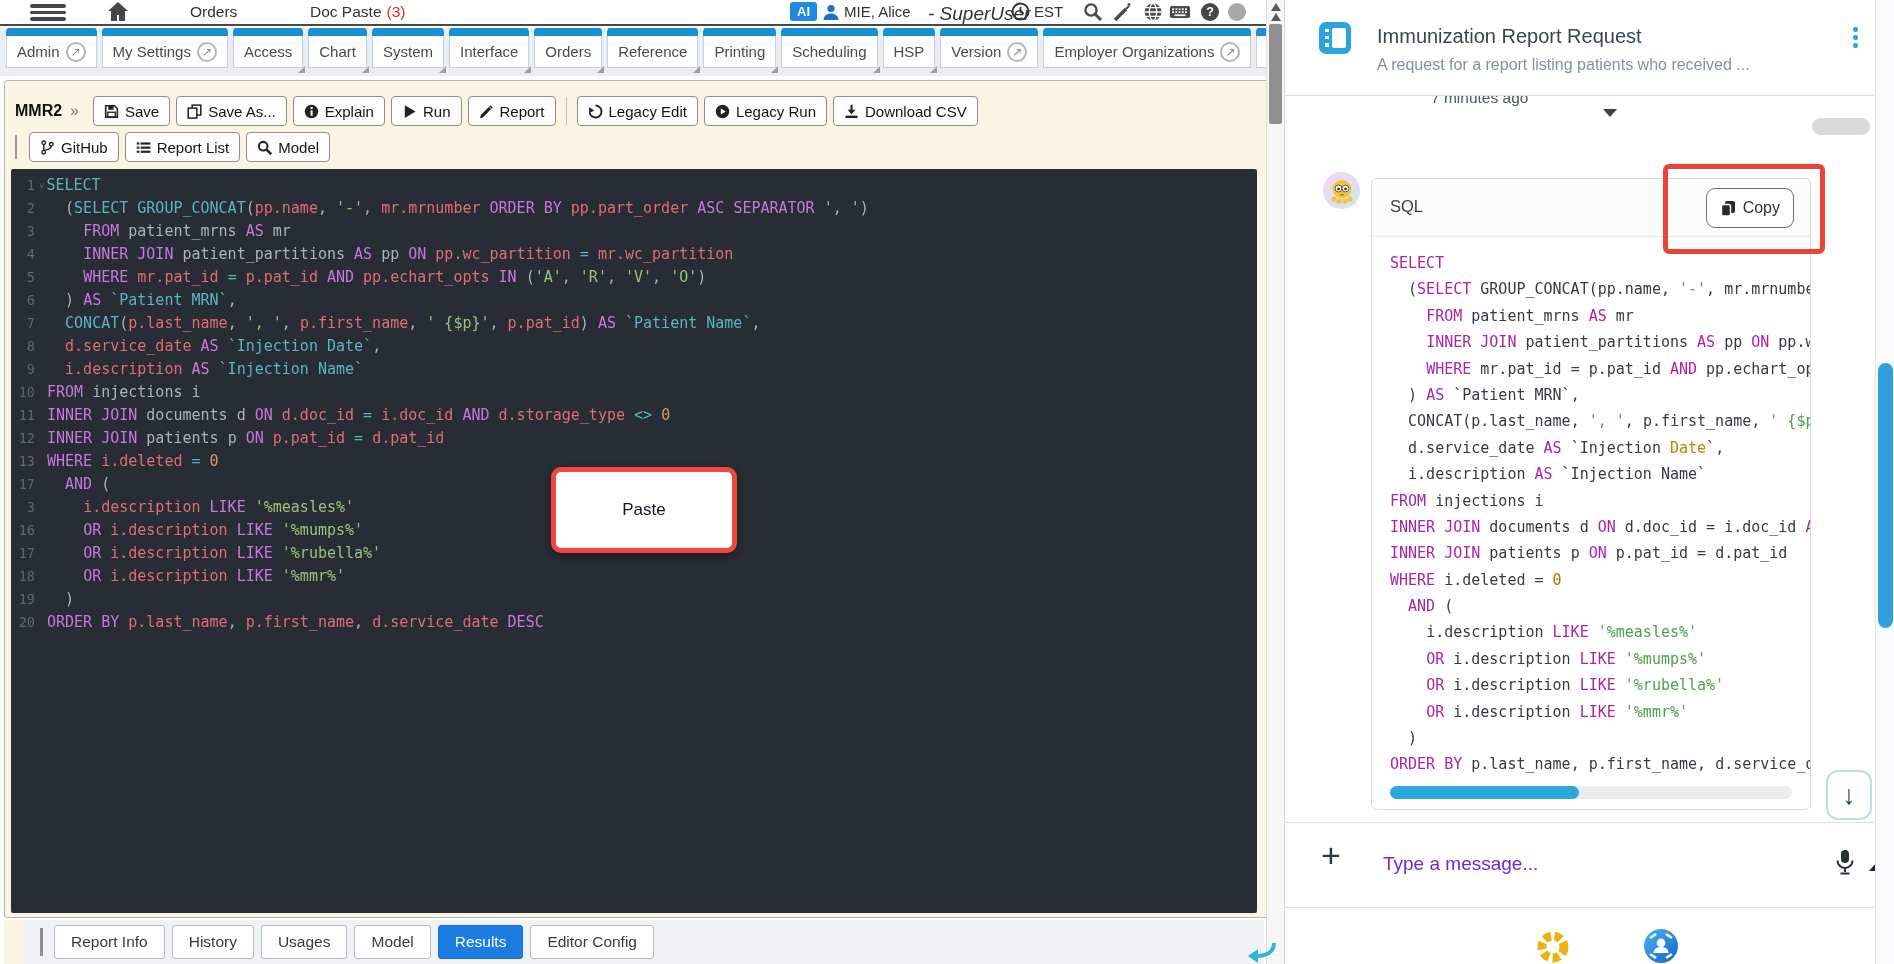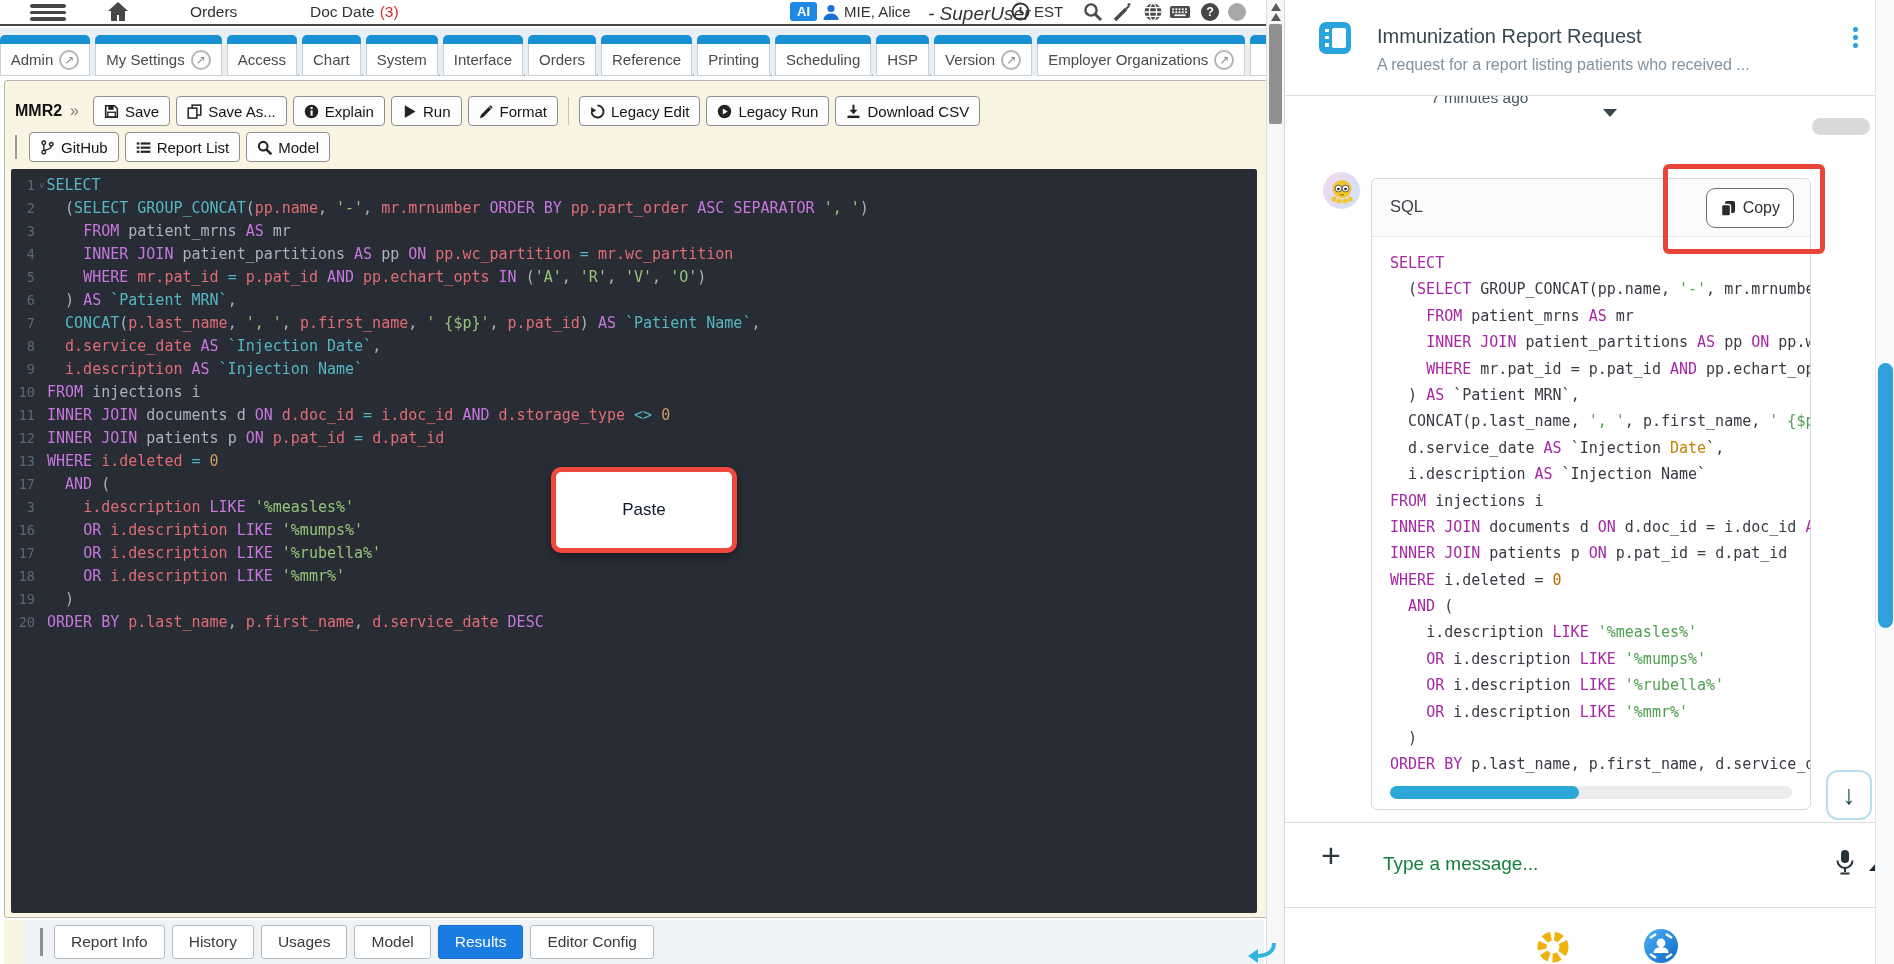--- a/index.html
+++ b/index.html
@@ -23,21 +23,21 @@
   #user-role { left:928px; top:3px; font-size:19px; color:#333; font-style:italic; }
   #clock-icon { left:1011px; top:2px; }
   #tz { left:1034px; top:3px; font-size:15px; color:#333; }
   .tb-ic { top:1px; width:22px; height:22px; display:flex; align-items:center; justify-content:center; cursor:pointer; }
   #ic-search{left:1082px;} #ic-wand{left:1112px;} #ic-globe{left:1142px;} #ic-keyboard{left:1169px;} 
   #ic-help{left:1199px;} #ic-presence{left:1226px;}
   .help-circle { width:18px; height:18px; border-radius:50%; background:#474747; color:#fff; font-size:12.5px; font-weight:bold; text-align:center; line-height:18px; }
   .presence-circle { width:18px; height:18px; border-radius:50%; background:#a8a8a8; }
 
   
-  #navtabs { left:0px; top:28px; width:1266px; height:48px; background:#e9eef3; display:flex; align-items:flex-end; gap:5px; padding:4px 0 0 6px; overflow:hidden;justify-content:center; }
+  #navtabs { left:0px; top:28px; width:1266px; height:48px; background:#e9eef3; display:flex; align-items:flex-end; gap:5px; padding:4px 0 8px 6px; overflow:hidden; }
   .ntab { flex-shrink:0; position:relative; cursor:pointer; }
   .ntab .cap { height:9px; background:#1791d3; border-radius:5px 5px 0 0; }
   .ntab .body { height:32px; background:#fff; border:1px solid #c9d1d8; border-top:none; display:flex; align-items:center; gap:6px; padding:0 10px; font-size:15px; color:#4a4a4a; }
   .ntab.dd .body:after { content:""; position:absolute; right:-2px; bottom:-5px; border-bottom:7px solid #99a1a9; border-left:7px solid transparent; }
   .ext-circ { width:20px; height:20px; border-radius:50%; border:2px solid #b5b5b5; color:#8a8a8a; font-size:12px; line-height:17px; text-align:center; }
 
   
   #editor-shell { left:4px; top:80px; width:1313px; height:838px; background:#faf4e2; border:1px solid #b5b5b5; border-radius:3px; }
   .toolbar { display:flex; align-items:center; gap:6px; padding-left:10px; height:32px; }
   #toolbar1 { margin-top:14px; }
@@ -101,21 +101,21 @@
   .lt .kw{color:#a626a4;} .lt .sel{color:#a626a4;} .lt .fn{color:#383a42;} .lt .idd{color:#383a42;}
   .lt .id{color:#383a42;} .lt .str{color:#50a14f;} .lt .num{color:#b76b01;} .lt .op{color:#383a42;}
   .lt .bt{color:#383a42;} .lt .bt .btd{color:#c18401;} .lt .pl{color:#383a42;}
   #progress { position:absolute; left:18px; bottom:10px; width:402px; height:13px; background:#ececec; border-radius:7px; }
   #progress-fill { height:13px; background:#2ba7d8; border-radius:7px; }
 
   #red-rect { left:378px; top:164px; width:162px; height:90px; border:5px solid #ea4438; border-radius:6px; z-index:20; pointer-events:none; }
   #down-btn { left:541px; top:770px; width:46px; height:50px; background:#fff; border:2px solid #b7e0ec; border-radius:12px; font-size:27px; font-weight:bold; color:#15474e; display:flex; align-items:center; justify-content:center; cursor:pointer; z-index:5; }
 
   #plus-btn { left:36px; top:838px; font-size:34px; font-weight:200; color:#30393f; cursor:pointer; line-height:34px; }
-  #msg-input { left:98px; top:853px; width:420px; font-size:19px; color:#15803d; cursor:text; }
+  #msg-input { left:98px; top:853px; width:420px; font-size:19px; color:#6d28d9; cursor:text; }
   #mic-btn { left:549px; top:849px; cursor:pointer; }
   #caret-up { left:584px; top:862px; width:0; height:0; border-left:8px solid transparent; border-right:8px solid transparent; border-bottom:9px solid #1c262b; cursor:pointer; }
   #gold-icon { left:249px; top:928px; cursor:pointer; }
   #blue-icon { left:356px; top:926px; cursor:pointer; }
 
   #teal-arrow { left:1248px; top:942px; z-index:25; }
   #pscroll { left:1875px; top:0; width:19px; height:964px; background:#f8fafb; border-left:1px solid #e4e7e9; }
   #pthumb { position:absolute; left:2px; top:363px; width:15px; height:265px; background:#30a0dc; border-radius:8px; }
 </style>
 </head>
@@ -128,21 +128,21 @@
         <div></div>
         <div></div>
         <div></div>
       </div>
     <div id="home-icon" class="abs">
       <svg width="22" height="21" viewBox="0 0 22 21">
           <path d="M11 1L1 10h3v10h6v-6h2v6h6V10h3z" fill="#474747"></path>
         </svg>
     </div>
     <span id="crumb-orders" class="abs crumb">Orders</span>
-    <span id="crumb-queue" class="abs crumb"><span>Doc Date</span><span id="queue-count">(3)</span></span>
+    <span id="crumb-queue" class="abs crumb"><span>Doc Paste</span><span id="queue-count">(3)</span></span>
     <div id="ai-badge" class="abs">AI</div>
     <div id="user-icon" class="abs">
       <svg width="18" height="18" viewBox="0 0 18 18">
           <circle cx="9" cy="5.5" r="3.6" fill="#1d6fd1"></circle>
           <path d="M1.5 17c0-4.2 3.3-6.6 7.5-6.6s7.5 2.4 7.5 6.6z" fill="#1d6fd1"></path>
         </svg>
     </div>
     <span id="user-name" class="abs">MIE, Alice</span>
     <span id="user-role" class="abs">- SuperUser</span>
     <div id="clock-icon" class="abs">
@@ -328,21 +328,21 @@
           </span>
           <span>Run</span>
         </button>
         <button class="tbtn">
           <span style="display: flex;">
             <svg width="15" height="15" viewBox="0 0 16 16">
               <path d="M1 15.2l3.4-1.2L14.6 3.8 12.2 1.4 2 11.6z" fill="#222"></path>
               <path d="M10.8 2.8l2.4 2.4" stroke="#fff" stroke-width="1"></path>
             </svg>
           </span>
-          <span>Format</span>
+          <span>Report</span>
         </button>
         <div class="tsep"></div>
         <button class="tbtn">
           <span style="display: flex;">
             <svg width="15" height="15" viewBox="0 0 16 16">
               <path d="M8 1.6a6.4 6.4 0 1 1-6.3 7.6" fill="none" stroke="#222" stroke-width="2"></path>
               <path d="M1.2 9.8V3.4L6.6 7z" fill="#222"></path>
             </svg>
           </span>
           <span>Legacy Edit</span>

